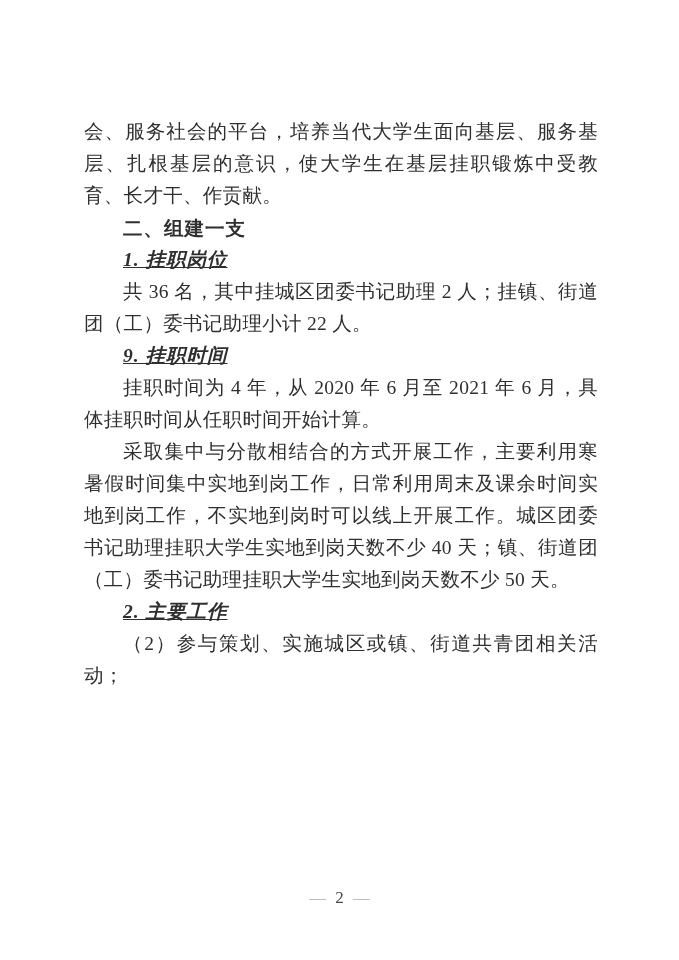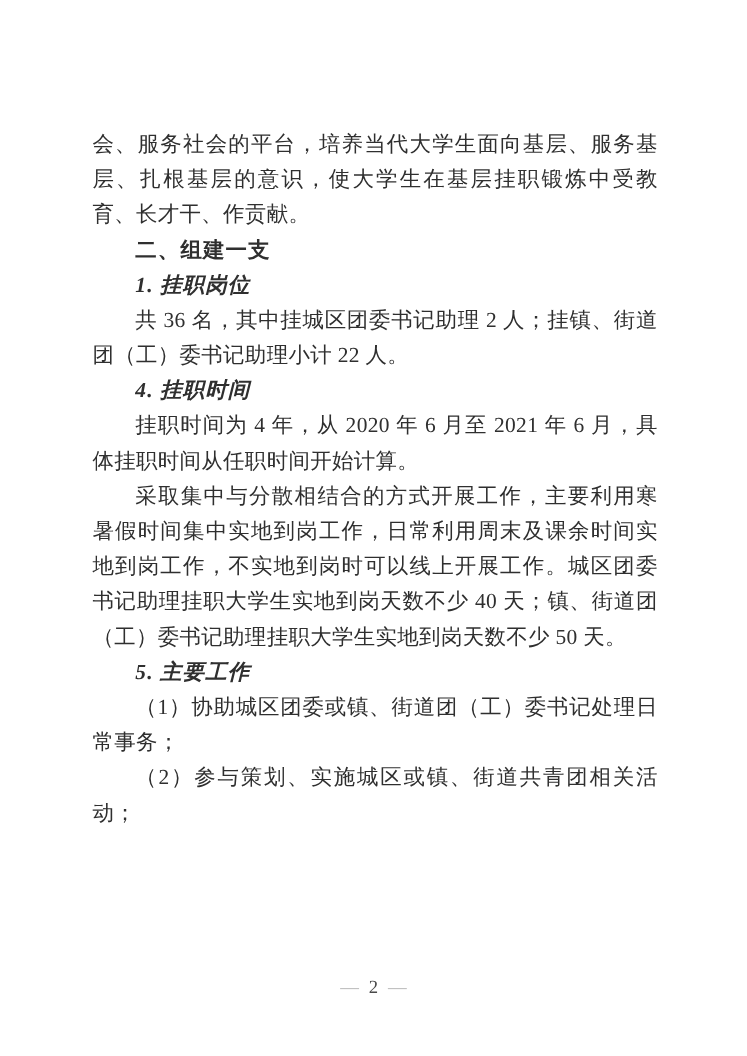--- a/index.html
+++ b/index.html
@@ -36,20 +36,21 @@
   }
   p.section-heading {
     font-weight: bold;
     font-family: "Liberation Sans", "DejaVu Sans", sans-serif;
     letter-spacing: 1px;
   }
   p.sub-heading {
     font-weight: bold;
     font-style: italic;
     letter-spacing: 1px;
+    text-decoration: underline;
   }
   .footer {
     position: absolute;
     left: 0;
     top: 886px;
     width: 100%;
     text-align: center;
     font-size: 17px;
     line-height: 24px;
   }
@@ -63,23 +64,22 @@
 </style>
 </head>
 <body>
 
 <div class="page">
   <div class="doc-body" id="doc-body">
       <p class="blk continuation-paragraph">会、服务社会的平台，培养当代大学生面向基层、服务基层、扎根基层的意识，使大学生在基层挂职锻炼中受教育、长才干、作贡献。</p>
       <p class="blk section-heading">二、组建一支</p>
       <p class="blk sub-heading">1. 挂职岗位</p>
       <p class="blk paragraph">共 36 名，其中挂城区团委书记助理 2 人；挂镇、街道团（工）委书记助理小计 22 人。</p>
-      <p class="blk sub-heading">4. 挂职时间</p>
+      <p class="blk sub-heading">9. 挂职时间</p>
       <p class="blk paragraph">挂职时间为 4 年，从 2020 年 6 月至 2021 年 6 月，具体挂职时间从任职时间开始计算。</p>
       <p class="blk paragraph">采取集中与分散相结合的方式开展工作，主要利用寒暑假时间集中实地到岗工作，日常利用周末及课余时间实地到岗工作，不实地到岗时可以线上开展工作。城区团委书记助理挂职大学生实地到岗天数不少 40 天；镇、街道团（工）委书记助理挂职大学生实地到岗天数不少 50 天。</p>
-      <p class="blk sub-heading">5. 主要工作</p>
-      <p class="blk paragraph">（1）协助城区团委或镇、街道团（工）委书记处理日常事务；</p>
+      <p class="blk sub-heading">2. 主要工作</p>
       <p class="blk paragraph">（2）参与策划、实施城区或镇、街道共青团相关活动；</p>
     </div>
   <div class="footer">
     <span class="dash">—</span><span class="pagenum">2</span><span class="dash">—</span>
   </div>
 </div>
 
 </body></html>

